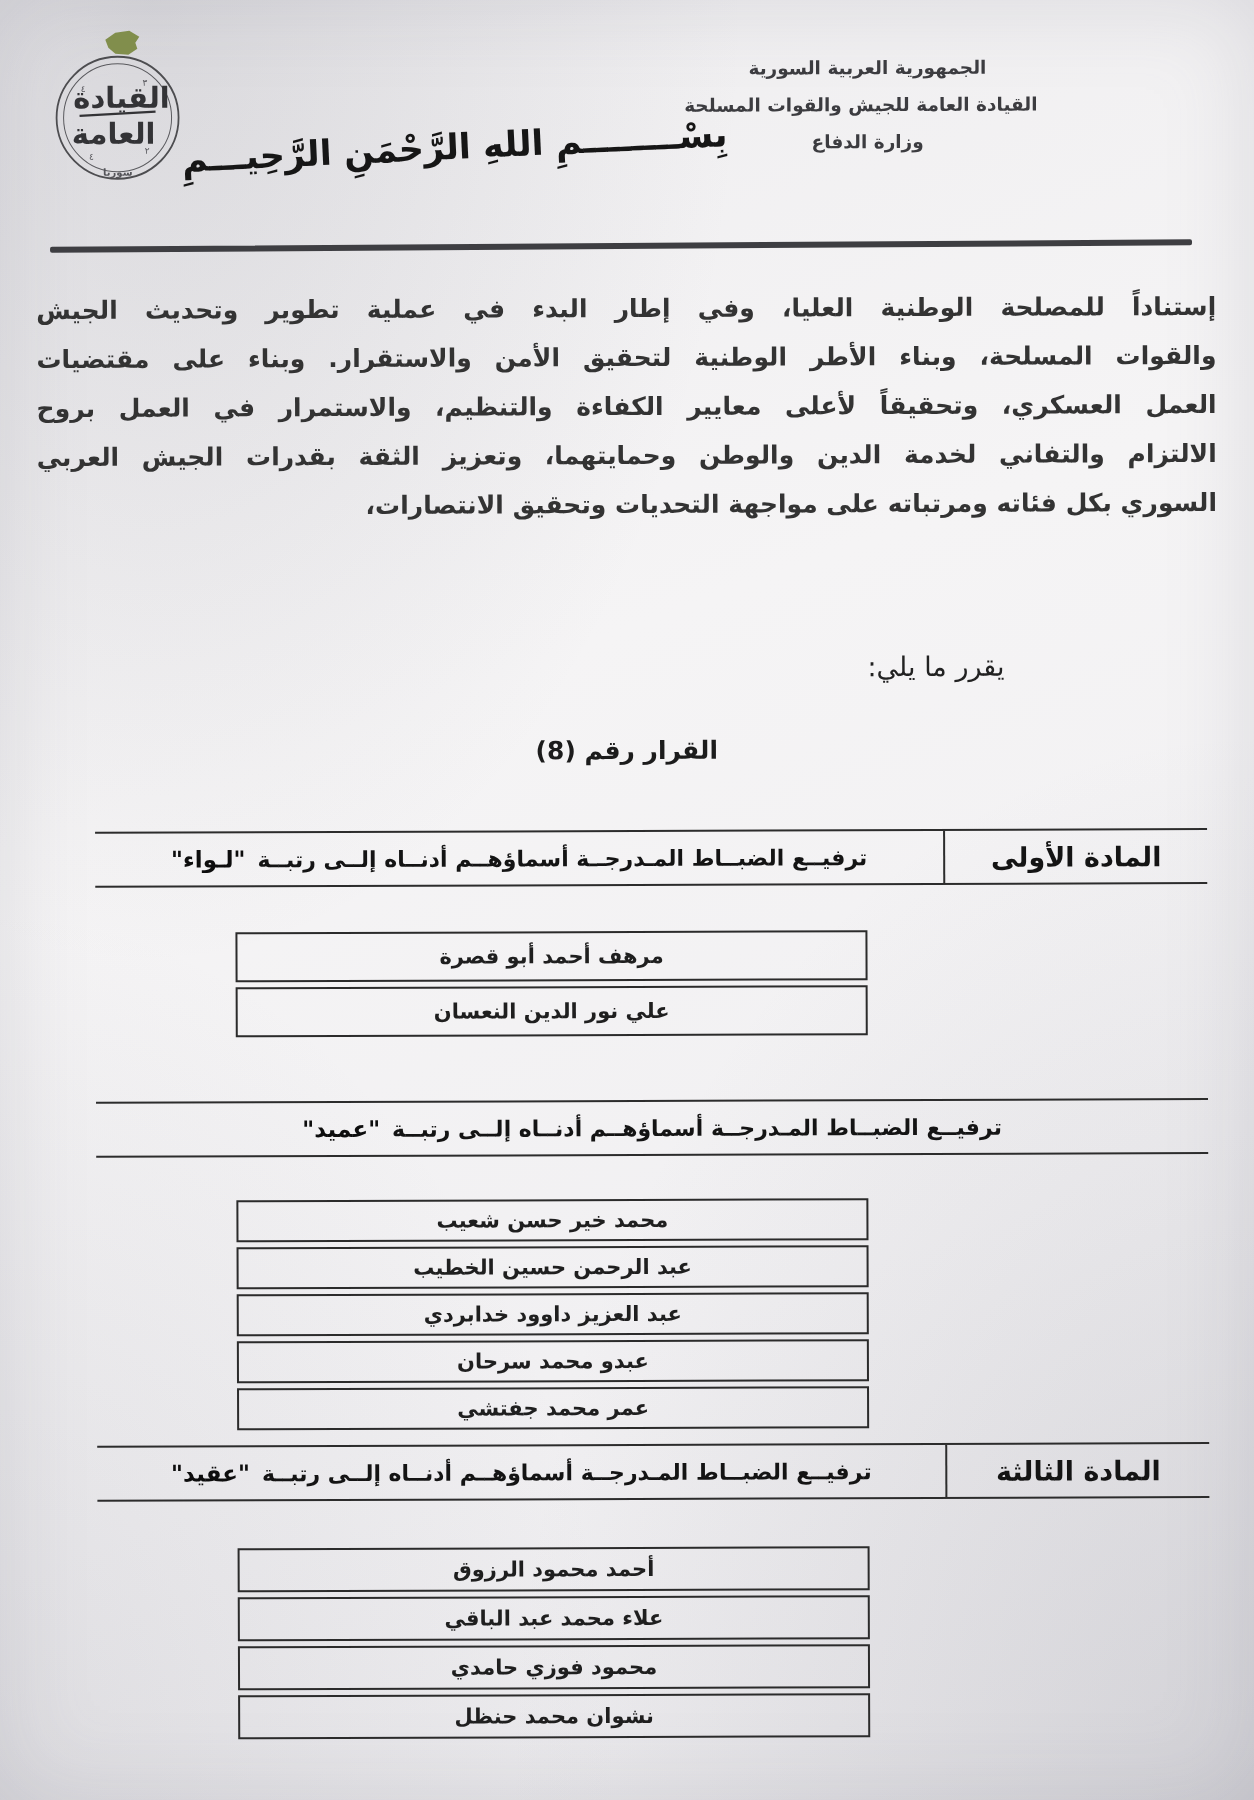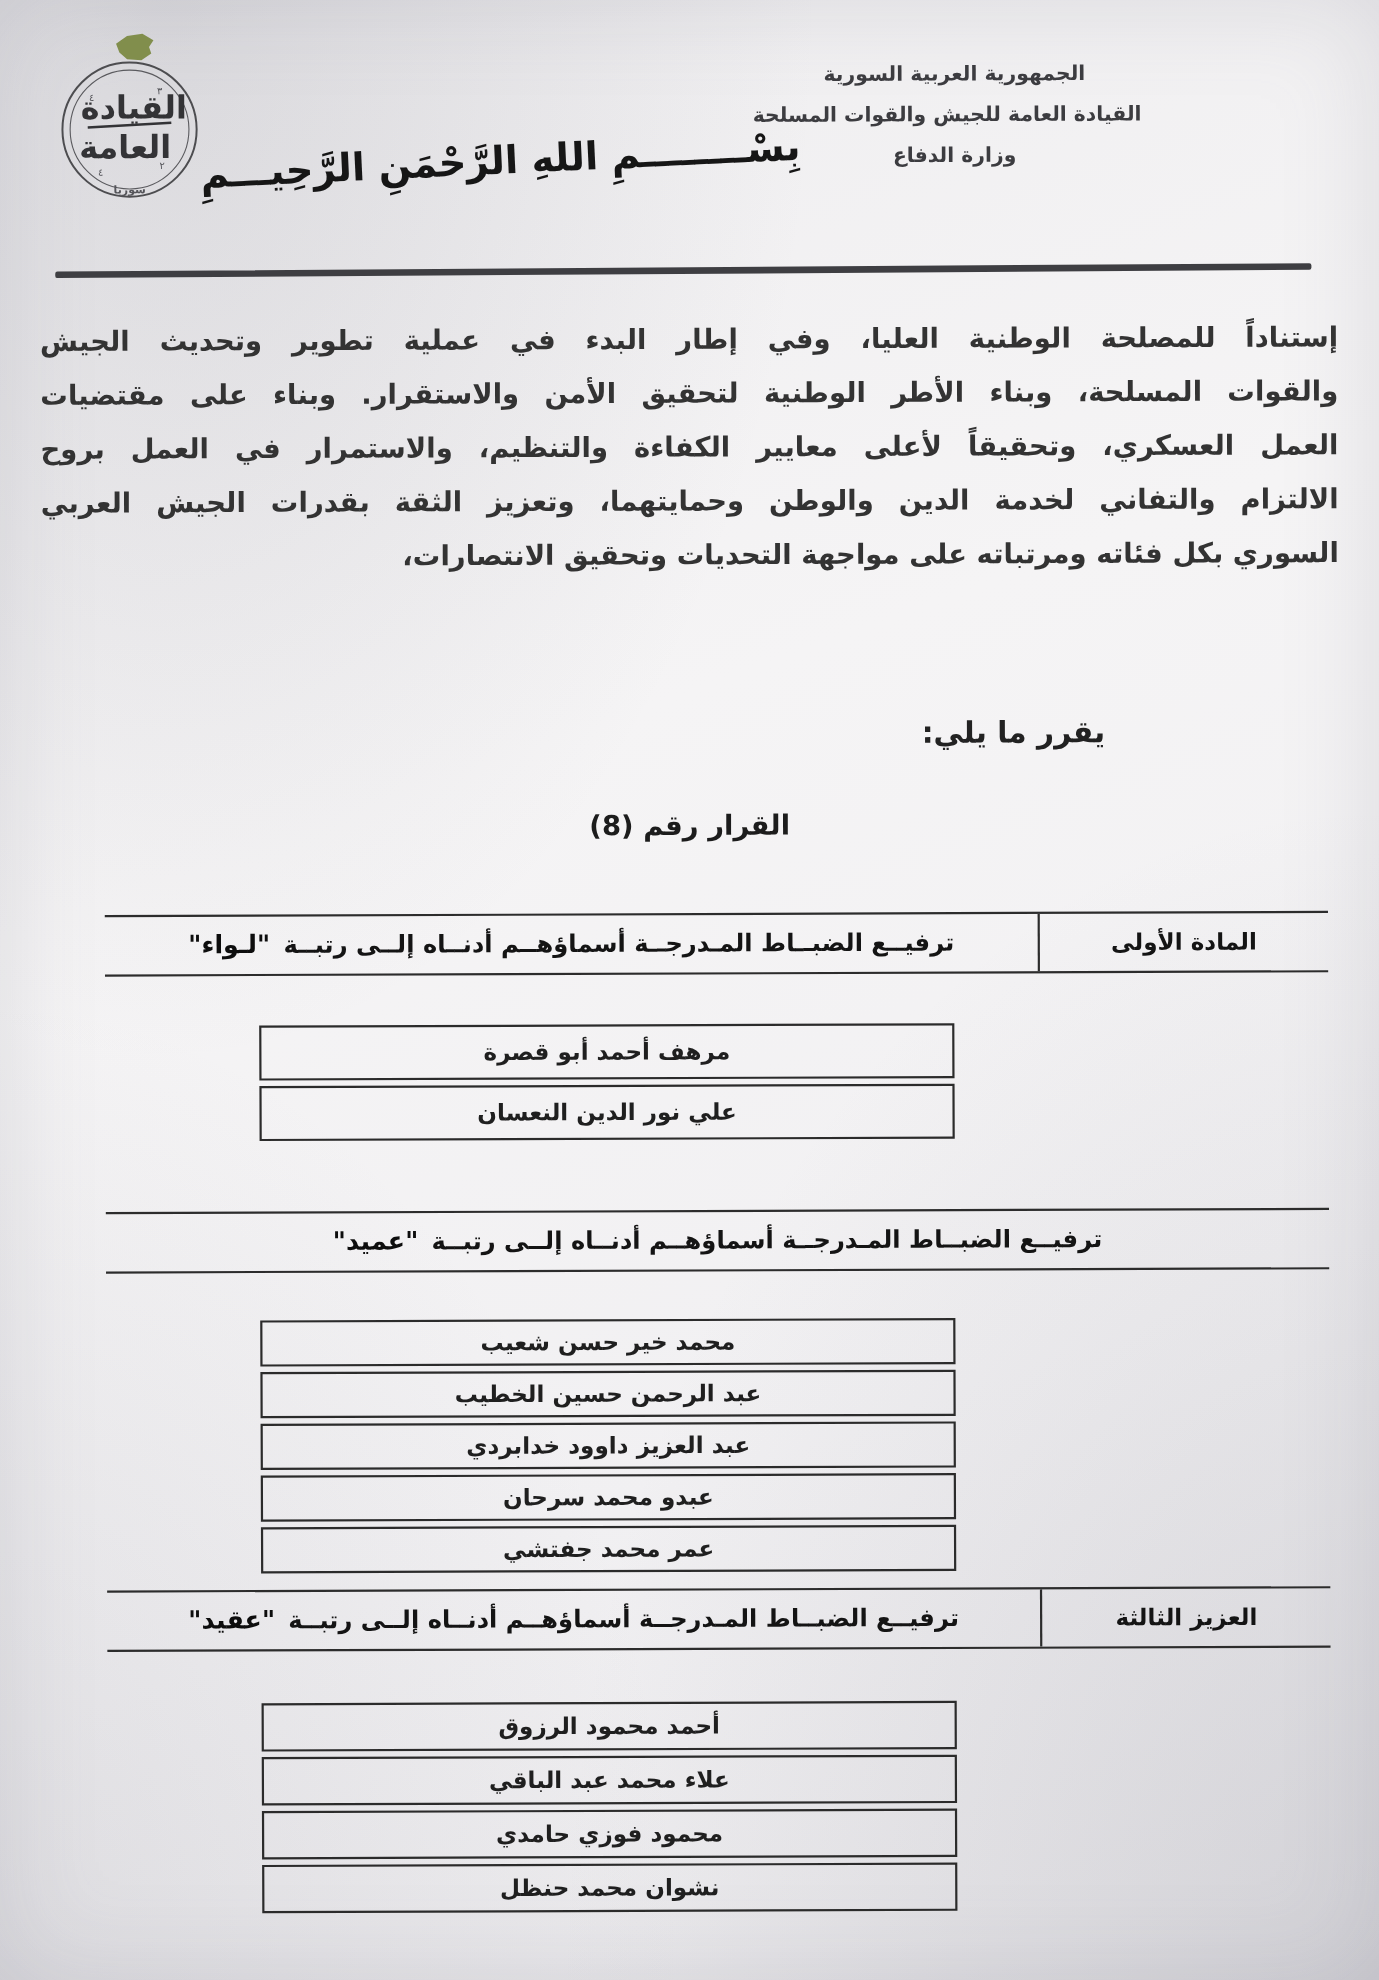--- a/index.html
+++ b/index.html
@@ -29,32 +29,32 @@
              font-size:35px; font-weight:bold; color:#161616; transform:rotate(-2.5deg); white-space:nowrap; }
 
   .rule { position:absolute; left:52px; top:243px; width:1142px; height:6px;
           background:#3e3e42; transform:rotate(-0.18deg); border-radius:2px; }
 
   .preamble { position:absolute; left:38px; top:284px; width:1180px;
               font-size:25px; font-weight:bold; color:#333; line-height:49px; }
   .pline { text-align:justify; text-align-last:justify; white-space:nowrap; }
   .pline.last { text-align-last:right; }
 
-  .decides { position:absolute; right:249px; top:652px; font-size:27px; font-weight:bold; color:#222; }
+  .decides { position:absolute; right:249px; top:652px; font-size:27px; font-weight:normal; color:#222; }
 
   .dtitle { position:absolute; left:0; top:736px; width:1254px; text-align:center;
             font-size:25px; font-weight:bold; color:#1c1c1c; }
 
   
   .art-row { position:absolute; left:95px; width:1112px; height:52px;
              border-top:2.5px solid #2c2c2c; border-bottom:2.5px solid #2c2c2c;
              display:flex; align-items:stretch; background:transparent; }
   .art-label { width:262px; border-left:2.5px solid #2c2c2c; display:flex;
                align-items:center; justify-content:center;
-               font-size:21px; font-weight:bold; color:#141414; }
+               font-size:27px; font-weight:bold; color:#141414; }
   .art-text { flex:1; display:flex; align-items:center; justify-content:center;
               gap:12px; font-size:22px; font-weight:bold; color:#141414; white-space:nowrap; }
   .rank { font-size:23px; font-weight:bold; color:#0d0d0d; }
 
   
   table.names { position:absolute; left:235px; width:632px;
                 border-collapse:separate; border-spacing:0 5px; direction:rtl; }
   table.names td { border:2px solid #2b2b2b; text-align:center; vertical-align:middle;
                    font-size:21px; font-weight:bold; color:#1f1f1f; }
   table.t1 td { height:44px; }
@@ -145,21 +145,21 @@
       <tr>
             <td>عبدو محمد سرحان</td>
           </tr>
       <tr>
             <td>عمر محمد جفتشي</td>
           </tr>
     </tbody>
       </table>
 
     <div class="art-row" style="top:1444px">
-      <div class="art-label">العزيز الثالثة</div>
+      <div class="art-label">المادة الثالثة</div>
       <div class="art-text">
         <span>ترفيــع الضبــاط المـدرجــة أسماؤهــم أدنــاه إلــى رتبــة</span>
         <span class="rank">"عقيد"</span>
       </div>
     </div>
 
     <table class="names t3" style="top:1542px">
       <tbody>
           <tr>
             <td>أحمد محمود الرزوق</td>

